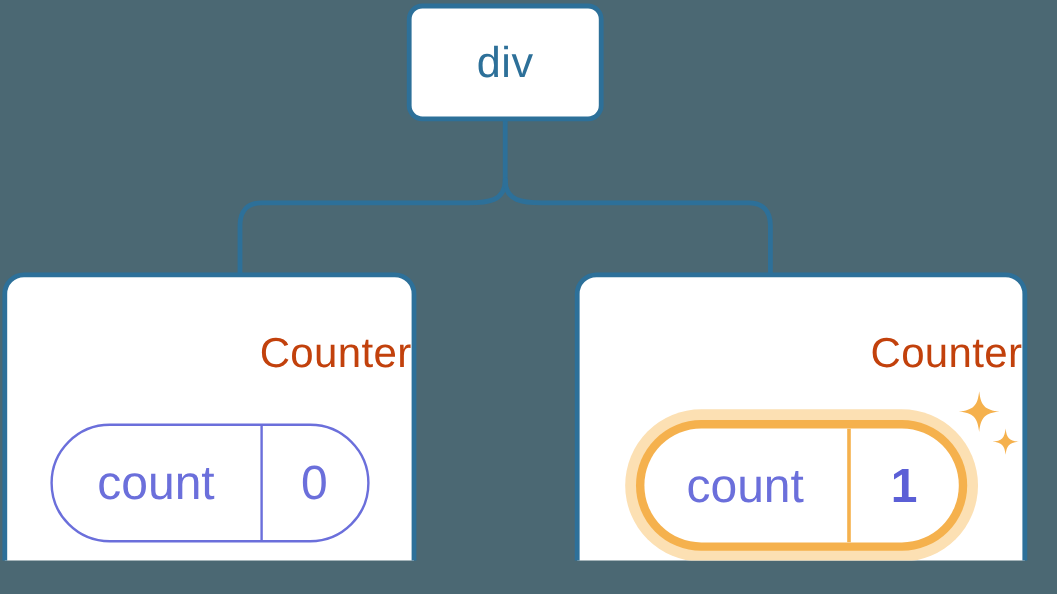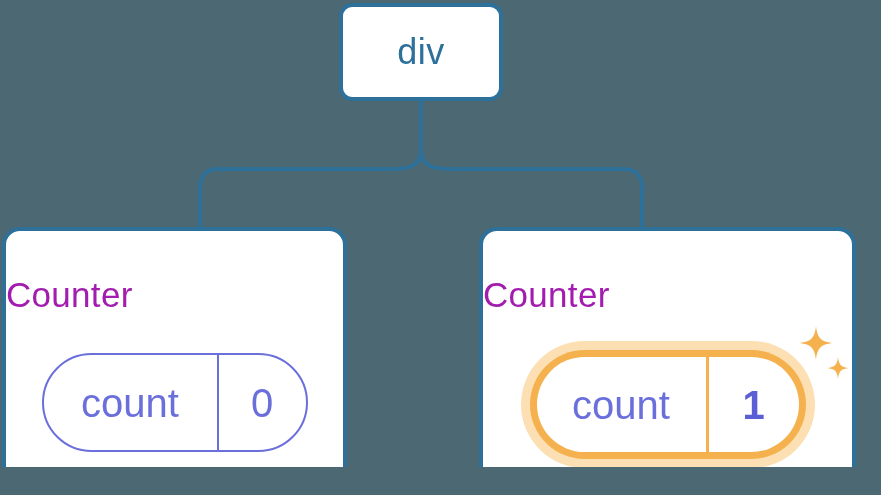--- a/index.html
+++ b/index.html
@@ -73,22 +73,22 @@
     left: 479px;
     top: 227px;
     width: 377px;
     height: 275px;
   }
   .card-title {
     position: absolute;
     left: 0;
     right: 0;
     top: 46px;
-    text-align: left;
-    color: #a21caf;
+    text-align: right;
+    color: #c2410c;
     font-size: 35px;
     line-height: 1;
     letter-spacing: 0.3px;
   }
 
   
   .pill-wrap {
     position: absolute;
     left: 0;
     right: 0;

